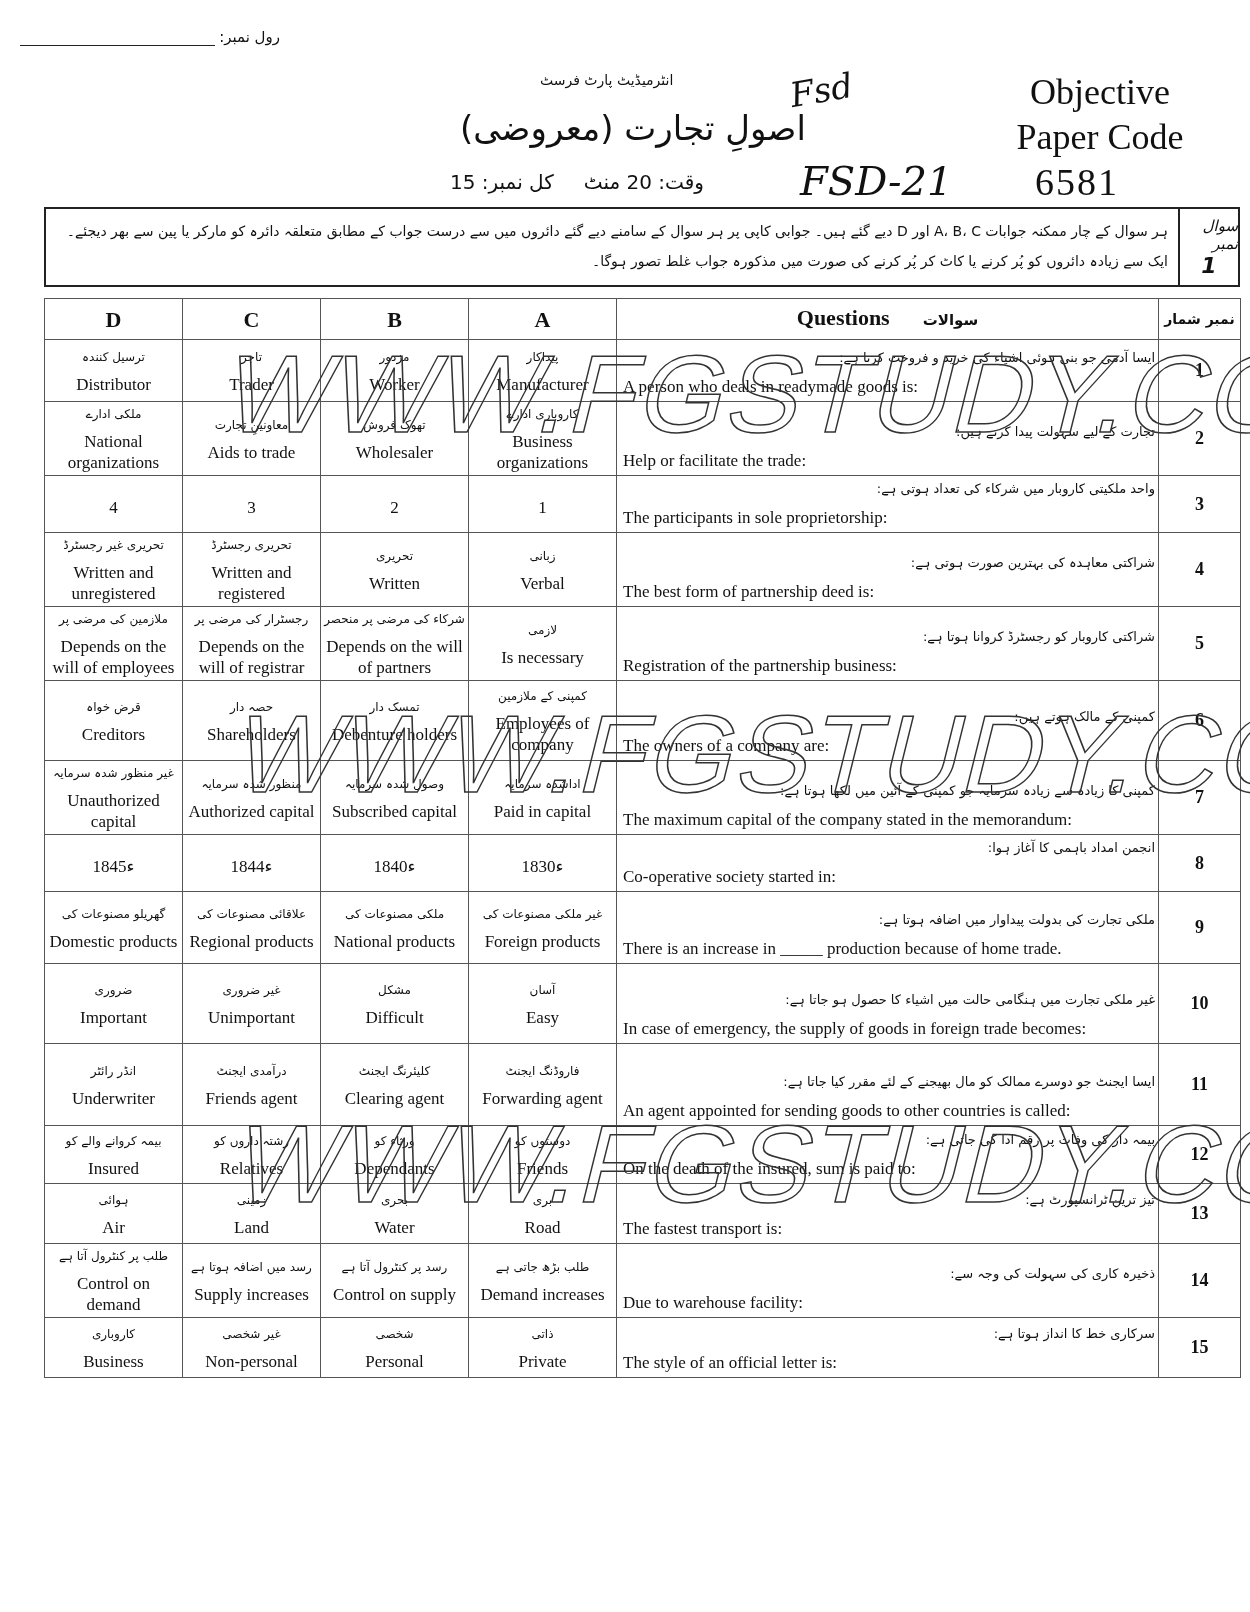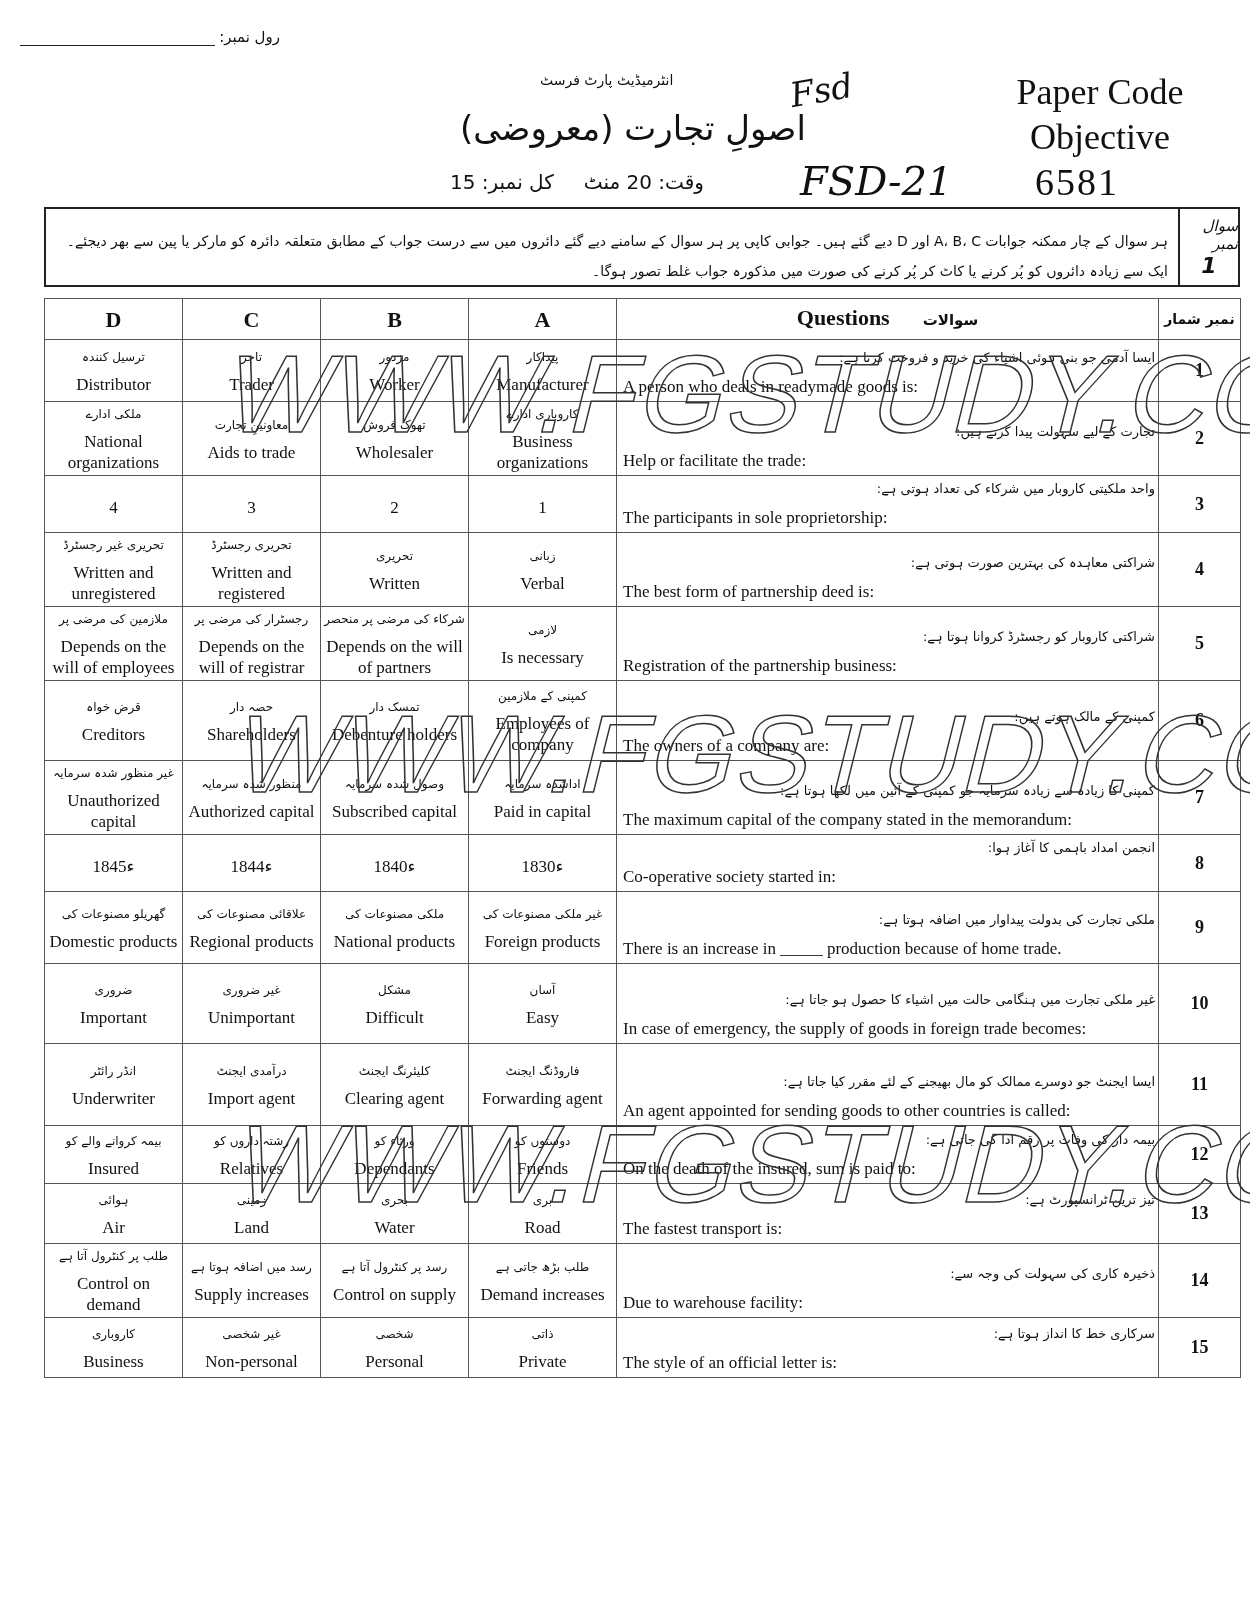--- a/index.html
+++ b/index.html
@@ -12,21 +12,21 @@
   .hdr-sub { position: absolute; left: 540px; top: 72px; font-size: 14px; }
   .hdr-title { position: absolute; left: 460px; top: 108px; font-size: 34px; font-weight: normal; }
   .hdr-meta { position: absolute; left: 450px; top: 170px; font-size: 20px; display: flex; gap: 30px; direction: rtl; }
   .hand1 { position: absolute; left: 790px; top: 70px; font-size: 34px; font-style: italic; font-family: "DejaVu Serif", serif; transform: rotate(-10deg); }
   .hand2 { position: absolute; left: 800px; top: 158px; font-size: 40px; font-style: italic; font-family: "DejaVu Serif", serif; }
   .obj { position: absolute; left: 1000px; top: 70px; font-size: 36px; line-height: 45px; text-align: center; width: 200px; }
   .code { position: absolute; left: 1035px; top: 160px; font-size: 38px; letter-spacing: 2px; }
   .instr { position: absolute; left: 44px; top: 207px; width: 1196px; height: 80px; border: 2px solid #222; display: flex; box-sizing: border-box; }
   .instr .qno { width: 58px; border-left: 2px solid #222; display: flex; flex-direction: column; align-items: center; justify-content: center; font-size: 15px; font-style: italic; }
   .instr .qno b { font-size: 22px; }
-  .instr .text { flex: 1; padding: 17px 10px; font-size: 14px; line-height: 30px; text-align: right; }
+  .instr .text { flex: 1; padding: 7px 10px; font-size: 14px; line-height: 30px; text-align: right; }
   table { position: absolute; left: 44px; top: 298px; width: 1196px; border-collapse: collapse; table-layout: fixed; }
   td, th { border: 1px solid #555; text-align: center; vertical-align: middle; padding: 2px 3px; font-size: 17px; line-height: 21px; }
   th { font-size: 22px; font-weight: bold; height: 36px; }
   .ur { display: block; font-family: "DejaVu Sans", sans-serif; font-size: 12px; direction: rtl; margin-bottom: 6px; }
   td.q { text-align: left; padding-left: 6px; vertical-align: bottom; padding-bottom: 4px; }
   td.q .ur { text-align: right; font-size: 13px; margin-bottom: 8px; }
   td.num { font-weight: bold; font-size: 18px; }
   .wm { position: absolute; font-family: "Liberation Sans", sans-serif; font-size: 110px; color: transparent;
         -webkit-text-stroke: 1.5px #333; transform: skewX(-14deg); letter-spacing: 2px; pointer-events: none; white-space: nowrap; }
 </style>
@@ -40,22 +40,22 @@
 
 <div class="hdr-sub urdu">انٹرمیڈیٹ پارٹ فرسٹ</div>
 <div class="hdr-title urdu">اصولِ تجارت (معروضی)</div>
 <div class="hdr-meta urdu">
   <span>وقت: 20 منٹ</span>
   <span>کل نمبر: 15</span>
 </div>
 <div class="hand1">Fsd</div>
 <div class="hand2">FSD-21</div>
 <div class="obj">
+  <div>Objective</div>
   <div>Paper Code</div>
-  <div>Objective</div>
 </div>
 <div class="code">6581</div>
 
 <div class="instr">
   <div class="text urdu">ہر سوال کے چار ممکنہ جوابات A، B، C اور D دیے گئے ہیں۔ جوابی کاپی پر ہر سوال کے سامنے دیے گئے دائروں میں سے درست جواب کے مطابق متعلقہ دائرہ کو مارکر یا پین سے بھر دیجئے۔ ایک سے زیادہ دائروں کو پُر کرنے یا کاٹ کر پُر کرنے کی صورت میں مذکورہ جواب غلط تصور ہوگا۔</div>
   <div class="qno urdu">
     <span>سوال نمبر</span>
     <b>1</b>
   </div>
 </div>
@@ -155,21 +155,21 @@
       <tr style="height: 80px;">
         <td><span class="ur">ضروری</span><span>Important</span></td>
         <td><span class="ur">غیر ضروری</span><span>Unimportant</span></td>
         <td><span class="ur">مشکل</span><span>Difficult</span></td>
         <td><span class="ur">آسان</span><span>Easy</span></td>
         <td class="q"><span class="ur">غیر ملکی تجارت میں ہنگامی حالت میں اشیاء کا حصول ہو جاتا ہے:</span><span>In case of emergency, the supply of goods in foreign trade becomes:</span></td>
         <td class="num">10</td>
       </tr>
       <tr style="height: 82px;">
         <td><span class="ur">انڈر رائٹر</span><span>Underwriter</span></td>
-        <td><span class="ur">درآمدی ایجنٹ</span><span>Import agent</span></td>
+        <td><span class="ur">درآمدی ایجنٹ</span><span>Friends agent</span></td>
         <td><span class="ur">کلیئرنگ ایجنٹ</span><span>Clearing agent</span></td>
         <td><span class="ur">فاروڈنگ ایجنٹ</span><span>Forwarding agent</span></td>
         <td class="q"><span class="ur">ایسا ایجنٹ جو دوسرے ممالک کو مال بھیجنے کے لئے مقرر کیا جاتا ہے:</span><span>An agent appointed for sending goods to other countries is called:</span></td>
         <td class="num">11</td>
       </tr>
       <tr style="height: 58px;">
         <td><span class="ur">بیمہ کروانے والے کو</span><span>Insured</span></td>
         <td><span class="ur">رشتہ داروں کو</span><span>Relatives</span></td>
         <td><span class="ur">ورثاء کو</span><span>Dependants</span></td>
         <td><span class="ur">دوستوں کو</span><span>Friends</span></td>

